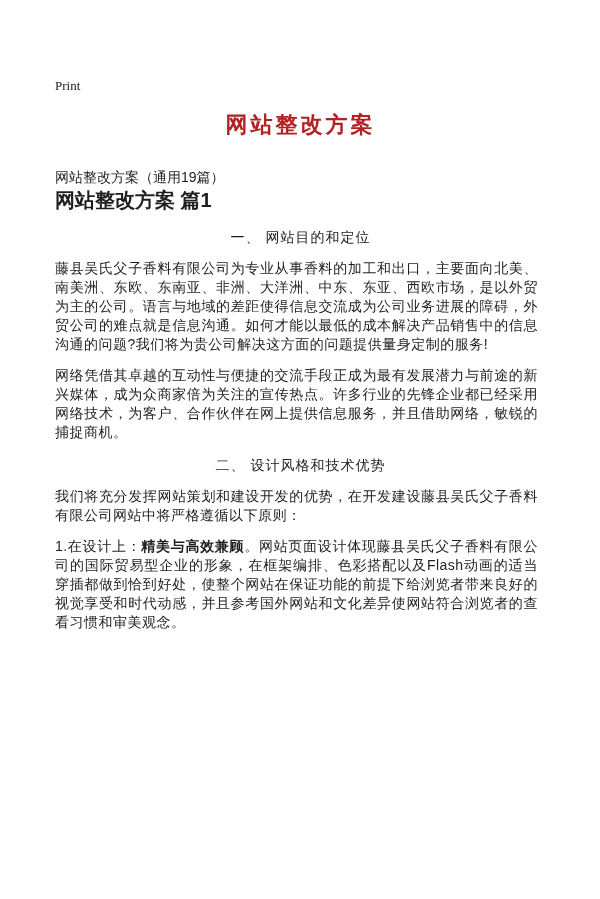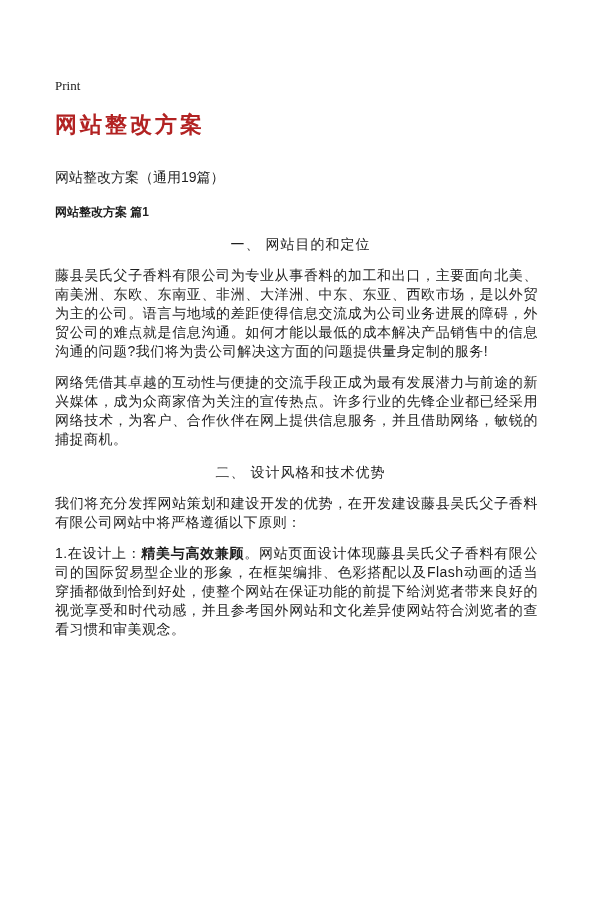--- a/index.html
+++ b/index.html
@@ -20,33 +20,32 @@
   }
   .print-link {
     display: inline-block;
     font-family: "Liberation Serif", serif;
     font-size: 13px;
     color: #222222;
     cursor: pointer;
   }
   .doc-title {
     margin: 16px 0 0 0;
-    text-align: left;
+    text-align: center;
     font-size: 22px;
     font-weight: bold;
     letter-spacing: 3px;
   }
   .doc-subtitle {
     margin-top: 29px;
     font-size: 14px;
     font-weight: normal;
   }
   .part-heading {
-    margin-top: 17px;
-    font-size: 12px;
+    font-size: 20px;
     font-weight: bold;
   }
   .doc-body {
     margin-top: 2px;
   }
   .subheading {
     margin: 15px 0 0 0;
     font-size: 14px;
     font-weight: normal;
     letter-spacing: 1px;

